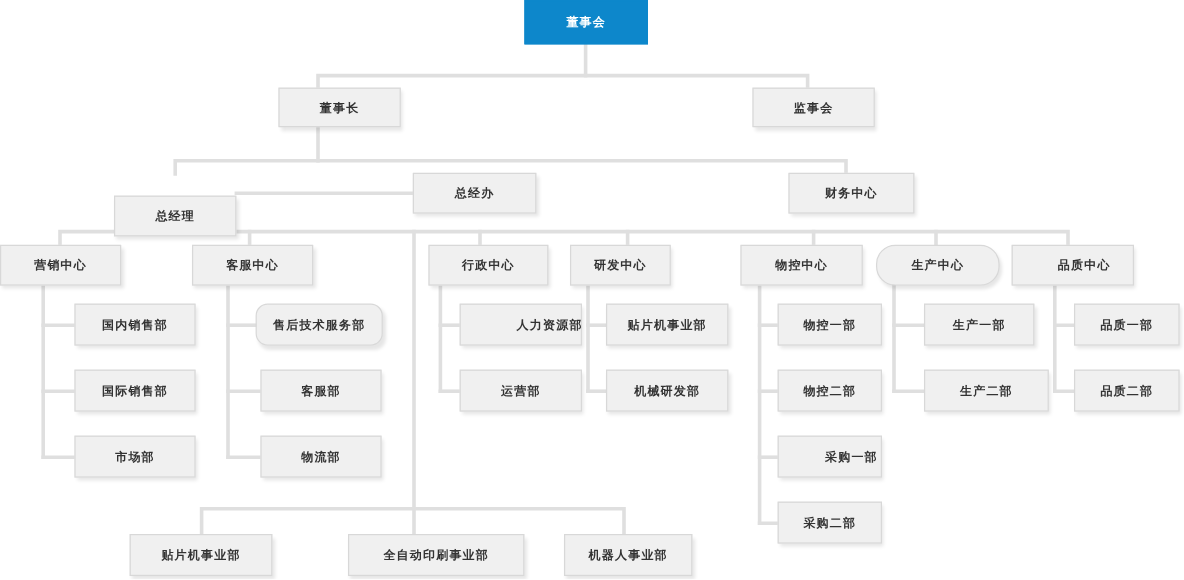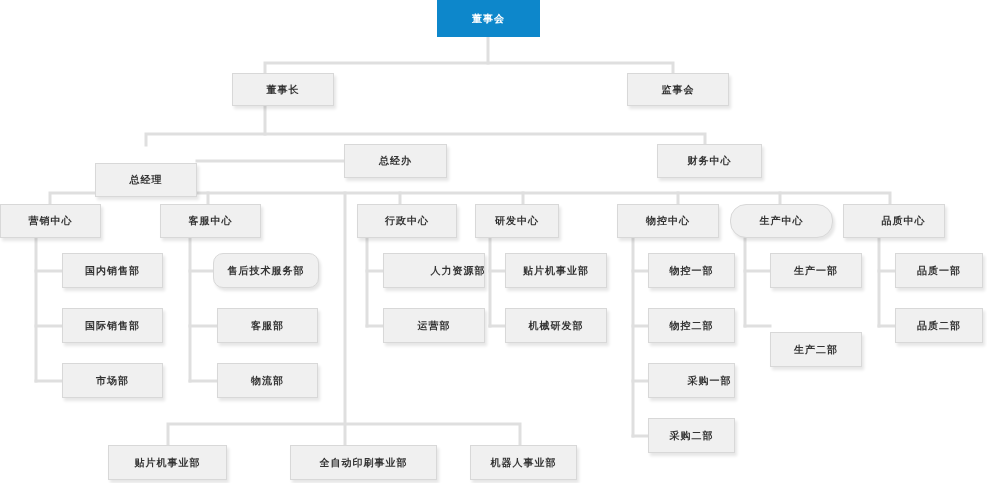--- a/index.html
+++ b/index.html
@@ -113,20 +113,20 @@
       <div class="node" style="left: 217px; top: 363px; width: 101px; height: 35px;">物流部</div>
       <div class="node" style="left: 383px; top: 253px; width: 102px; height: 35px; padding-left: 48px;">人力资源部</div>
       <div class="node" style="left: 383px; top: 308px; width: 102px; height: 35px;">运营部</div>
       <div class="node" style="left: 505px; top: 253px; width: 102px; height: 35px;">贴片机事业部</div>
       <div class="node" style="left: 505px; top: 308px; width: 102px; height: 35px;">机械研发部</div>
       <div class="node" style="left: 648px; top: 253px; width: 87px; height: 35px;">物控一部</div>
       <div class="node" style="left: 648px; top: 308px; width: 87px; height: 35px;">物控二部</div>
       <div class="node" style="left: 648px; top: 363px; width: 87px; height: 35px; padding-left: 36px;">采购一部</div>
       <div class="node" style="left: 648px; top: 418px; width: 87px; height: 35px;">采购二部</div>
       <div class="node" style="left: 770px; top: 253px; width: 92px; height: 35px;">生产一部</div>
-      <div class="node" style="left: 770px; top: 308px; width: 92px; height: 35px; margin-top: 24px;">生产二部</div>
+      <div class="node" style="left: 770px; top: 308px; width: 104px; height: 35px;">生产二部</div>
       <div class="node" style="left: 895px; top: 253px; width: 88px; height: 35px;">品质一部</div>
       <div class="node" style="left: 895px; top: 308px; width: 88px; height: 35px;">品质二部</div>
       <div class="node" style="left: 108px; top: 445px; width: 119px; height: 35px;">贴片机事业部</div>
       <div class="node" style="left: 290px; top: 445px; width: 147px; height: 35px;">全自动印刷事业部</div>
       <div class="node" style="left: 470px; top: 445px; width: 107px; height: 35px;">机器人事业部</div>
     </div>
 </div>
 
 </body></html>

